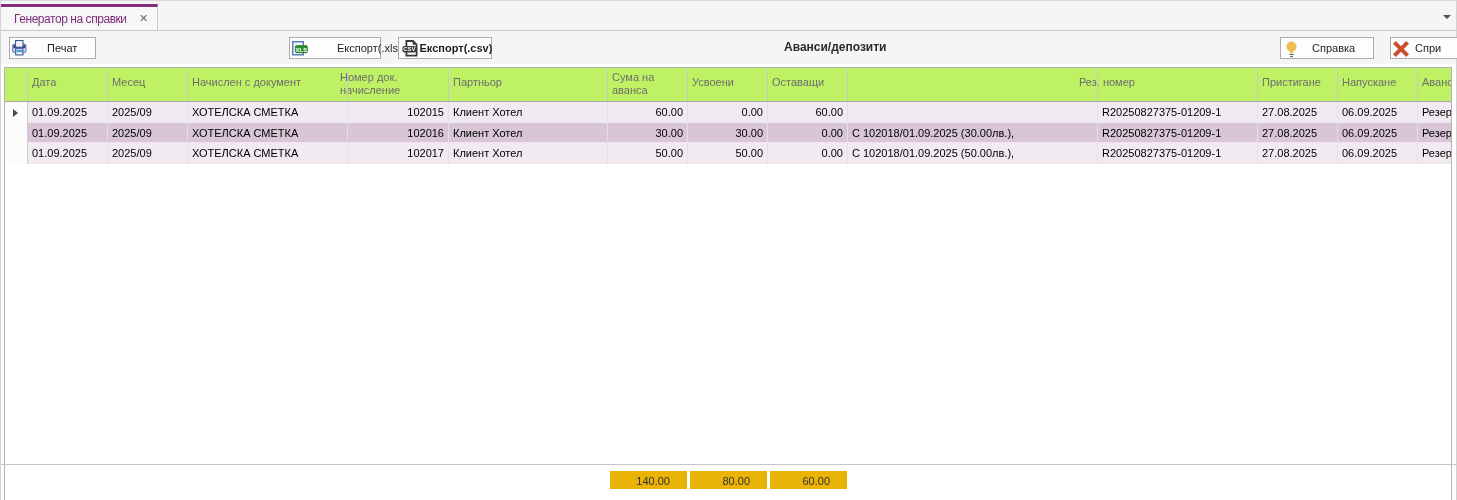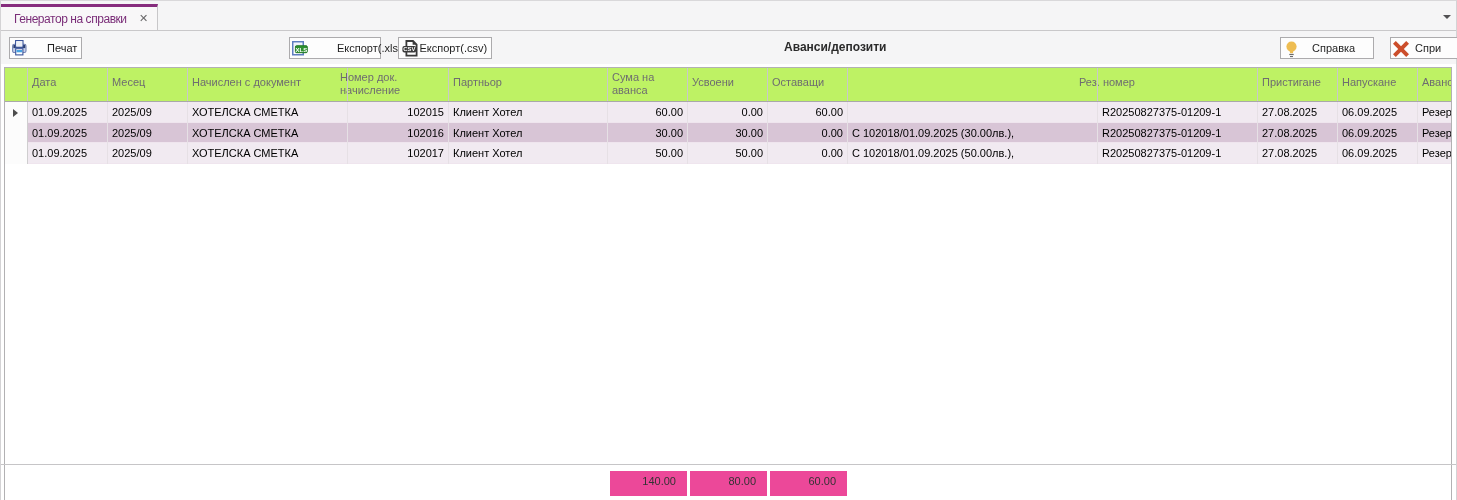--- a/index.html
+++ b/index.html
@@ -24,31 +24,31 @@
 .hc.two{padding-bottom:1px;line-height:13px;}
 .hsep{position:absolute;top:1px;width:1px;height:33px;background:#c9c8ca;}
 .row{position:absolute;left:1px;width:1446px;height:20.5px;}
 .cell{position:absolute;top:0;height:100%;font-size:11px;color:#000;line-height:20.5px;padding:0 4px 0 5px;white-space:nowrap;overflow:hidden;}
 .cell.r{text-align:right;padding-right:4px;}
 .vsep{position:absolute;top:35px;width:1px;height:61.5px;background:#e6e0e5;}
 #ind{position:absolute;left:1px;top:35px;width:23px;height:61.5px;background:#fcfcfc;border-right:1px solid #cfcecf;}
 #rowarrow{position:absolute;left:8px;top:7px;width:0;height:0;border-top:4px solid transparent;border-bottom:4px solid transparent;border-left:5px solid #4d4d4d;}
 
 #fsep{left:0px;top:463px;width:1455px;height:1px;background:#c6c5c7;}
-.tbox{position:absolute;top:470px;height:25px;background:#ec4899;font-size:11px;color:#333;line-height:21px;text-align:right;padding-right:11px;}
+.tbox{position:absolute;top:470px;height:18px;background:#eab308;font-size:11px;color:#333;line-height:21px;text-align:right;padding-right:17px;}
 </style></head><body>
 <div id="win">
 <div id="strip" class="abs"></div>
 <div id="tab" class="abs">
       <span class="tt">Генератор на справки</span>
       <span id="tabx">✕</span>
     </div>
 <div id="ddarrow" class="abs"></div>
 <div id="tbar" class="abs">
-<div class="btn" style="left:8px;width:73px;">
+<div class="btn" style="left:8px;width:87px;">
         <svg width="15" height="17" viewBox="0 0 15 17" style="position:absolute;left:2px;top:2px">
 <rect x="0.6" y="4.3" width="13.4" height="8.2" rx="1.6" fill="#c9d2e9" stroke="#7585b5" stroke-width="1.1"></rect>
 <rect x="1.4" y="4.9" width="11.8" height="3.2" fill="#2d4070"></rect>
 <rect x="3.6" y="0.55" width="7.4" height="6.6" fill="#fff" stroke="#3a549c" stroke-width="1.1"></rect>
 <rect x="4.6" y="1.6" width="5.4" height="4.6" fill="#eceff7"></rect>
 <rect x="3.7" y="8.7" width="7.2" height="6.2" fill="#fff" stroke="#3a549c" stroke-width="1.1"></rect>
 <rect x="4.5" y="10" width="5.6" height="2.3" fill="#45a1e2"></rect>
 </svg>
         <span class="cap" style="left:37px;">Печат</span>
       </div>
@@ -65,21 +65,21 @@
       </div>
 <div class="btn" style="left:397px;width:94px;">
         <span style="will-change:transform;display:inline-flex;margin-left:2.5px">
           <svg width="17" height="17" viewBox="0 0 17 17">
 <path d="M4.4 1 h6.6 l3.6 3.6 v11 h-10.2 z" fill="#fff" stroke="#3a3a3a" stroke-width="1.8"></path>
 <path d="M10.6 0.4 l4.4 4.4 h-4.4 z" fill="#3a3a3a"></path>
 <rect x="0.4" y="6.1" width="13.8" height="6.4" rx="2" fill="#3a3a3a"></rect>
 <text x="7.3" y="11.2" font-size="5.8" font-weight="bold" fill="#fff" text-anchor="middle" font-family="Liberation Sans,sans-serif">CSV</text>
 </svg>
         </span>
-        <span style="margin-left:1px;">Експорт(.csv)</span>
+        <span style="margin-left:1px;font-weight:bold;">Експорт(.csv)</span>
       </div>
 <div id="title">Аванси/депозити</div>
 <div class="btn" style="left:1279px;width:94px;">
         <svg width="13" height="17" viewBox="0 0 13 17" style="position:absolute;left:4px;top:3px">
 <circle cx="6.5" cy="5.6" r="5.1" fill="#eebd52"></circle>
 <path d="M4.6 9.6 h3.8 l-0.5 2.6 h-2.8 z" fill="#eebd52"></path>
 <rect x="4.3" y="12.9" width="4.4" height="1.2" fill="#6a6a6a"></rect>
 <rect x="5" y="15" width="3" height="1.1" fill="#6a6a6a"></rect>
 </svg>
         <span class="cap" style="left:31px;">Справка</span>

